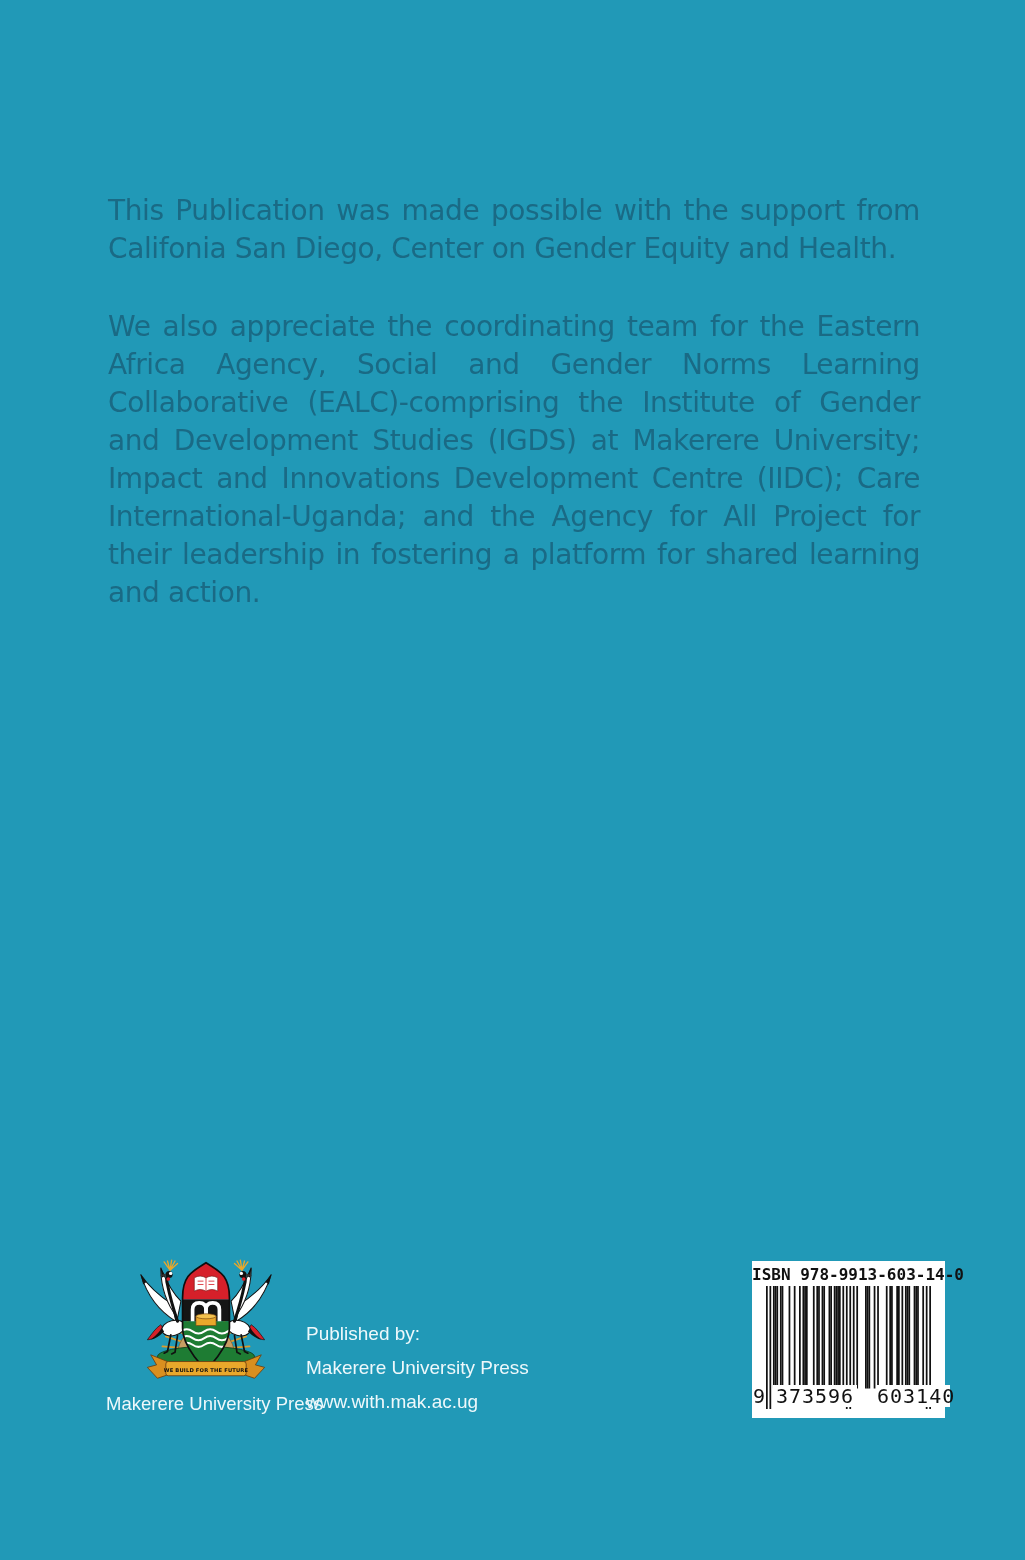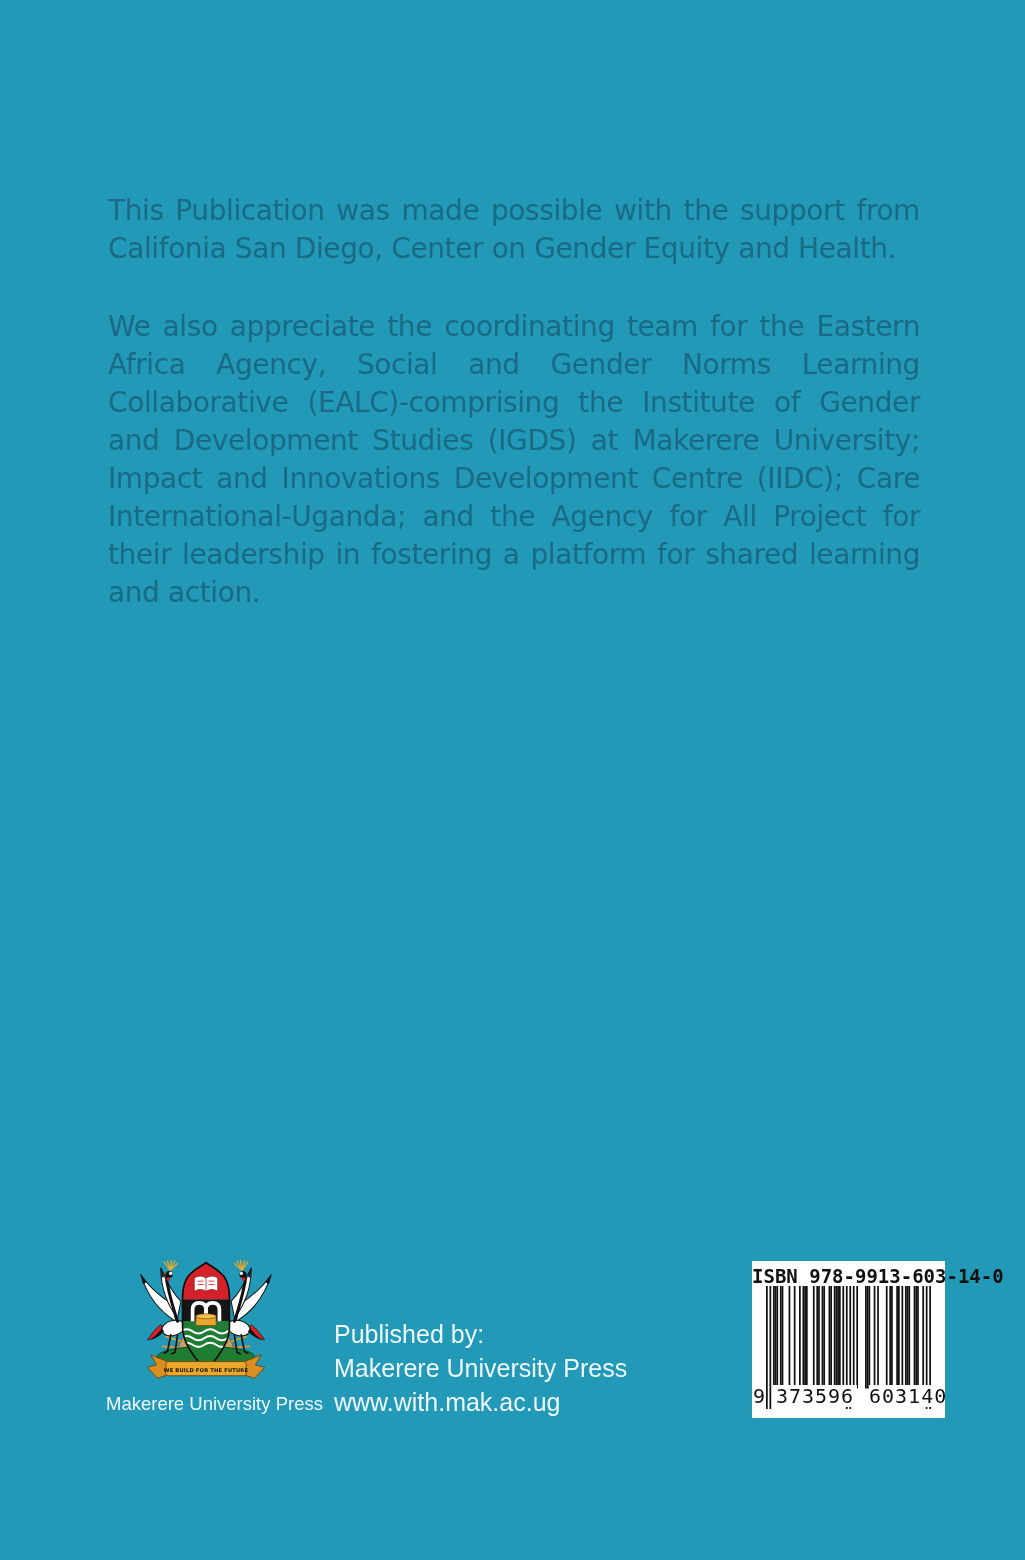--- a/index.html
+++ b/index.html
@@ -22,45 +22,45 @@
   }
   .ack p{margin:0 0 40px 0;}
   
   .logo-block{position:absolute; left:106px; top:1256px; width:200px; text-align:center;}
   .crest{display:block; margin:0 auto; width:178px; height:134px;}
   .logo-caption{
     margin-top:3px; color:var(--white-ink); font-size:18.5px;
     font-family:"Liberation Sans",sans-serif; white-space:nowrap;
   }
   .pub-block{
-    position:absolute; left:334px; top:1317px;
-    color:var(--white-ink); font-size:25px; line-height:34px;
+    position:absolute; left:306px; top:1317px;
+    color:var(--white-ink); font-size:19px; line-height:34px;
     font-family:"Liberation Sans",sans-serif;
   }
   
   .barcode-box{
     position:absolute; left:752px; top:1261px; width:193px; height:157px;
     background:var(--barcode-bg);
   }
   .isbn-label{
     position:absolute; top:4px; left:0; right:0; text-align:center;
     font-family:"DejaVu Sans Mono","Liberation Mono",monospace;
-    font-size:19px; font-weight:bold; color:var(--barcode-ink); white-space:nowrap;
+    font-size:16px; font-weight:bold; color:var(--barcode-ink); white-space:nowrap;
   }
   .ean{position:absolute; left:14px; top:25px; width:165px; height:123px;}
   .ean rect{fill:var(--barcode-ink);}
   .ean-digits{
     position:absolute; left:14px; top:121px; width:165px; height:27px;
     font-family:"DejaVu Sans Mono","Liberation Mono",monospace;
     font-size:20px; color:var(--barcode-ink);
   }
   .ean-digits span{position:absolute; bottom:2px; background:var(--barcode-bg); line-height:22px;}
   .d-first{left:-13px; width:13px; text-align:left;}
   .d-left{left:7px;  width:84px; text-align:center; letter-spacing:1px;}
-  .d-right{left:103px; width:73px; letter-spacing:1px;}
+  .d-right{left:111px; width:73px; letter-spacing:1px;}
 </style>
 </head>
 <body>
 
 <div class="page">
 
   <div class="ack">
     <p>This Publication was made possible with the support from Califonia San Diego, Center on Gender Equity and Health.</p>
     <p>We also appreciate the coordinating team for the Eastern Africa Agency, Social and Gender Norms Learning Collaborative (EALC)-comprising the Institute of Gender and Development Studies (IGDS) at Makerere University; Impact and Innovations Development Centre (IIDC); Care International-Uganda; and the Agency for All Project for their leadership in fostering a platform for shared learning and action.</p>
   </div>

